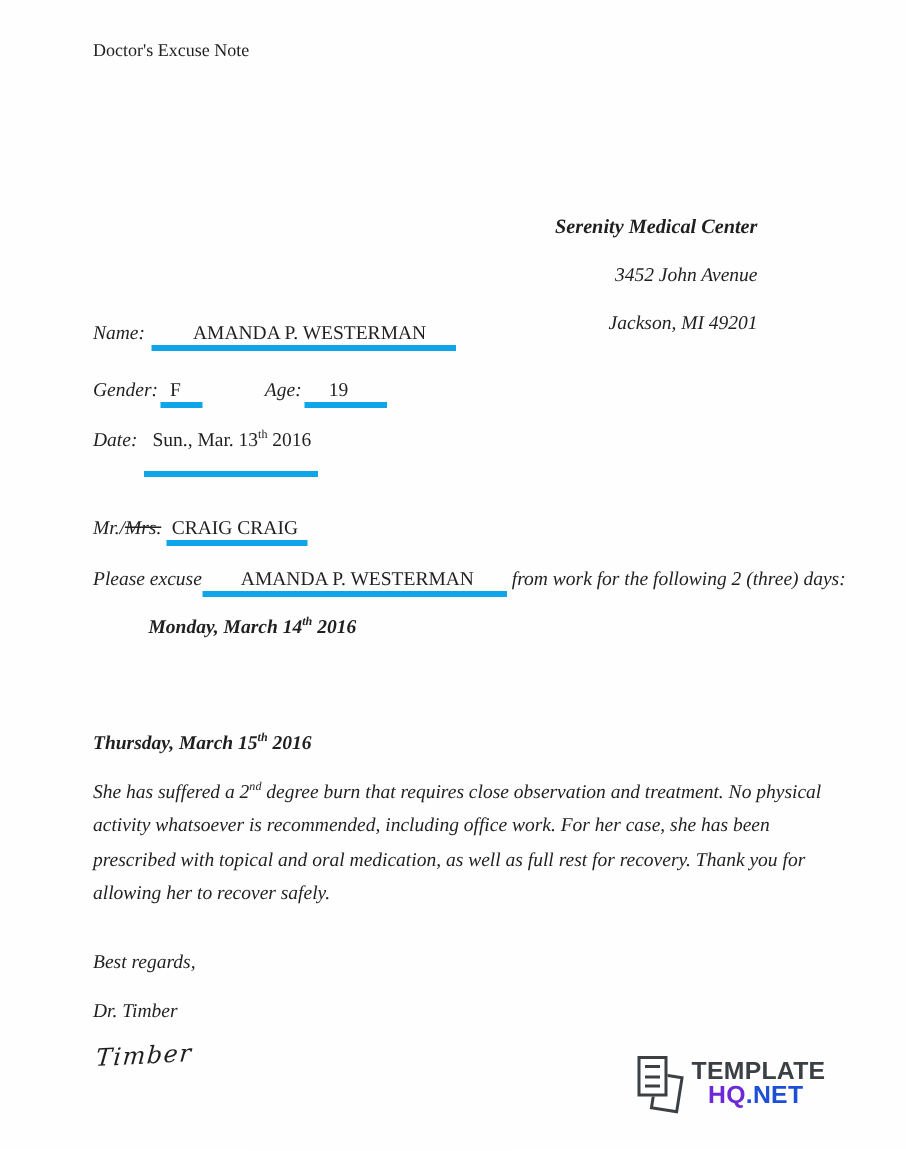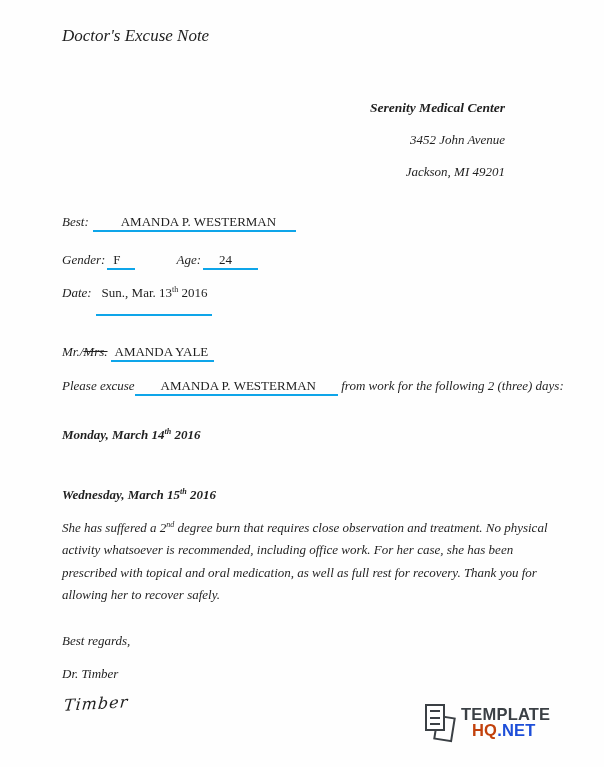--- a/index.html
+++ b/index.html
@@ -6,51 +6,51 @@
   html,body { background:#ffffff; }
   .page {
     position:relative;
     width:604px; height:767px;
     background:#fefefe;
     font-family:"Liberation Serif", serif;
     color:#1f1f1f;
     overflow:hidden;
   }
   .abs { position:absolute; }
-  .doc-label { top:26px; left:62px; font-size:17px; font-style:italic; }
+  .doc-label { top:26px; left:62px; font-size:12px; }
 
   .clinic { top:92px; right:99px; text-align:right; font-style:italic; }
-  .clinic .clinic-name { font-weight:bold; font-size:13.5px; line-height:32px; }
+  .clinic .clinic-name { font-weight:bold; font-size:13.5px; line-height:32px;margin-top:43px; }
   .clinic .addr { font-size:13px; line-height:32px; }
 
   .row { left:62px; font-size:13px; font-style:italic; }
   .fill {
     font-style:normal;
-    border-bottom:2px solid #0ea5e9;
+    border-bottom:4px solid #0ea5e9;
     white-space:nowrap;
   }
   .name-row  { top:214px; }
   .name-row .fill   { padding:0 20px 1px 28px; margin-left:4px; }
   .ga-row    { top:252px; }
   .ga-row .g-fill   { padding:0 14px 1px 6px;  margin-left:2px; }
   .ga-row .age-lbl  { margin-left:42px; }
   .ga-row .a-fill   { padding:0 26px 1px 16px; margin-left:2px; }
   .date-row  { top:285px; }
   .date-row .fill   { padding:0 4px 14px 6px; margin-left:4px; }
   .recip-row { top:344px; }
   .recip-row .fill  { padding:0 6px 1px 4px; margin-left:3px; }
   .strike { text-decoration:line-through;text-align:right; }
 
   sup.sp { font-size:0.62em; vertical-align:super; line-height:0; }
 
   .excuse { top:375px; width:512px; line-height:21px; }
   .excuse .fill { padding:0 22px 1px 26px; }
 
   .day-row { left:62px; font-size:13px; font-style:italic; font-weight:bold; }
-  .day-0 { top:427px; } .day-1 { top:457px; } .day-2 { top:487px; }
+  .day-0 { top:410px;margin-left:37px; } .day-1 { top:457px; } .day-2 { top:487px; }
 
   .body-par { top:517px; left:62px; width:500px; font-size:13px; font-style:italic; line-height:22.3px; }
 
   .regards   { top:633px; }
   .doctor    { top:666px; }
   .signature { top:694px; left:64px; font-size:16px; font-style:italic;
                font-family:"DejaVu Serif", serif; letter-spacing:1px;
                transform:rotate(-3deg) skewX(-8deg); display:inline-block; }
 
   
@@ -71,44 +71,44 @@
 
   <div class="abs doc-label">Doctor's Excuse Note</div>
 
   <div class="abs clinic">
     <div class="clinic-name">Serenity Medical Center</div>
     <div class="addr">3452 John Avenue</div>
     <div class="addr">Jackson, MI 49201</div>
   </div>
 
   <div class="abs row name-row">
-    <span>Best:</span><span class="fill">AMANDA P. WESTERMAN</span>
+    <span>Name:</span><span class="fill">AMANDA P. WESTERMAN</span>
   </div>
 
   <div class="abs row ga-row">
-    <span>Gender:</span><span class="fill g-fill">F</span><span class="age-lbl">Age:</span><span class="fill a-fill">24</span>
+    <span>Gender:</span><span class="fill g-fill">F</span><span class="age-lbl">Age:</span><span class="fill a-fill">19</span>
   </div>
 
   <div class="abs row date-row">
     <span>Date:</span><span class="fill"><span>Sun., Mar. 13</span><sup class="sp">th</sup><span> 2016</span></span>
   </div>
 
   <div class="abs row recip-row">
-    <span>Mr./</span><span class="strike">Mrs.</span><span class="fill">AMANDA YALE</span>
+    <span>Mr./</span><span class="strike">Mrs.</span><span class="fill">CRAIG CRAIG</span>
   </div>
 
   <div class="abs row excuse">
     <span>Please excuse</span><span class="fill">AMANDA P. WESTERMAN</span><span> from work for the following 2 (three) days:</span>
   </div>
 
   <div class="abs day-row day-0">
     <span>Monday, March 14</span><sup class="sp">th</sup><span> 2016</span>
   </div>
   <div class="abs day-row day-2">
-    <span>Wednesday, March 15</span><sup class="sp">th</sup><span> 2016</span>
+    <span>Thursday, March 15</span><sup class="sp">th</sup><span> 2016</span>
   </div>
 
   <div class="abs body-par">
     <span>She has suffered a 2</span><sup class="sp">nd</sup><span> degree burn that requires close observation and treatment. No physical activity whatsoever is recommended, including office work. For her case, she has been prescribed with topical and oral medication, as well as full rest for recovery. Thank you for allowing her to recover safely.</span>
   </div>
 
   <div class="abs row regards">Best regards,</div>
   <div class="abs row doctor">Dr. Timber</div>
   <div class="abs signature">Timber</div>
 
@@ -116,17 +116,17 @@
     <div class="wm-icon">
       <span class="paper paper-back"></span>
       <span class="paper paper-front">
         <span class="ln"></span>
           <span class="ln"></span>
           <span class="ln"></span>
       </span>
     </div>
     <div class="wm-text">
       <div>TEMPLATE</div>
-      <div class="wm-line2"><span style="color: #c2410c;">HQ</span><span style="color: #1d4ed8;">.NET</span></div>
+      <div class="wm-line2"><span style="color: #6d28d9;">HQ</span><span style="color: #1d4ed8;">.NET</span></div>
     </div>
   </div>
 
 </div>
 
 </body></html>

